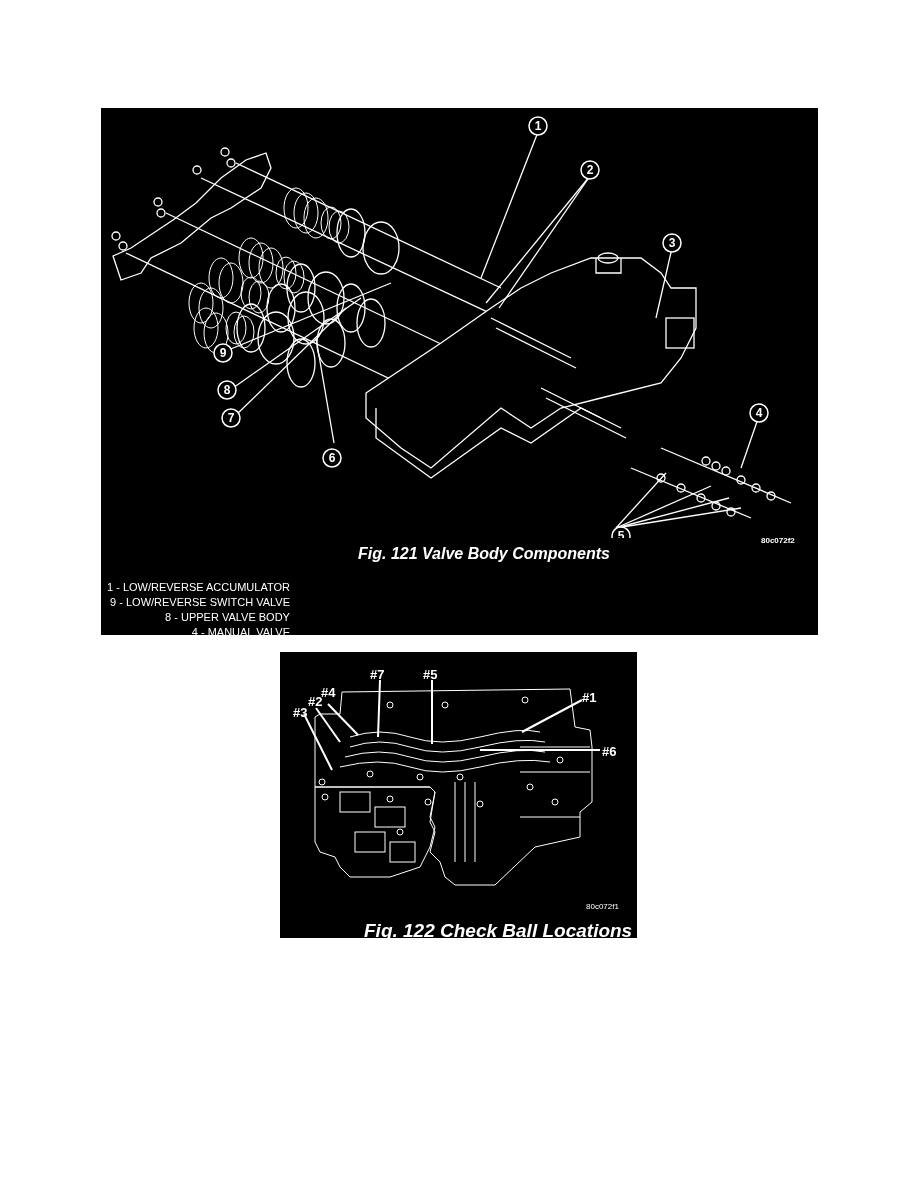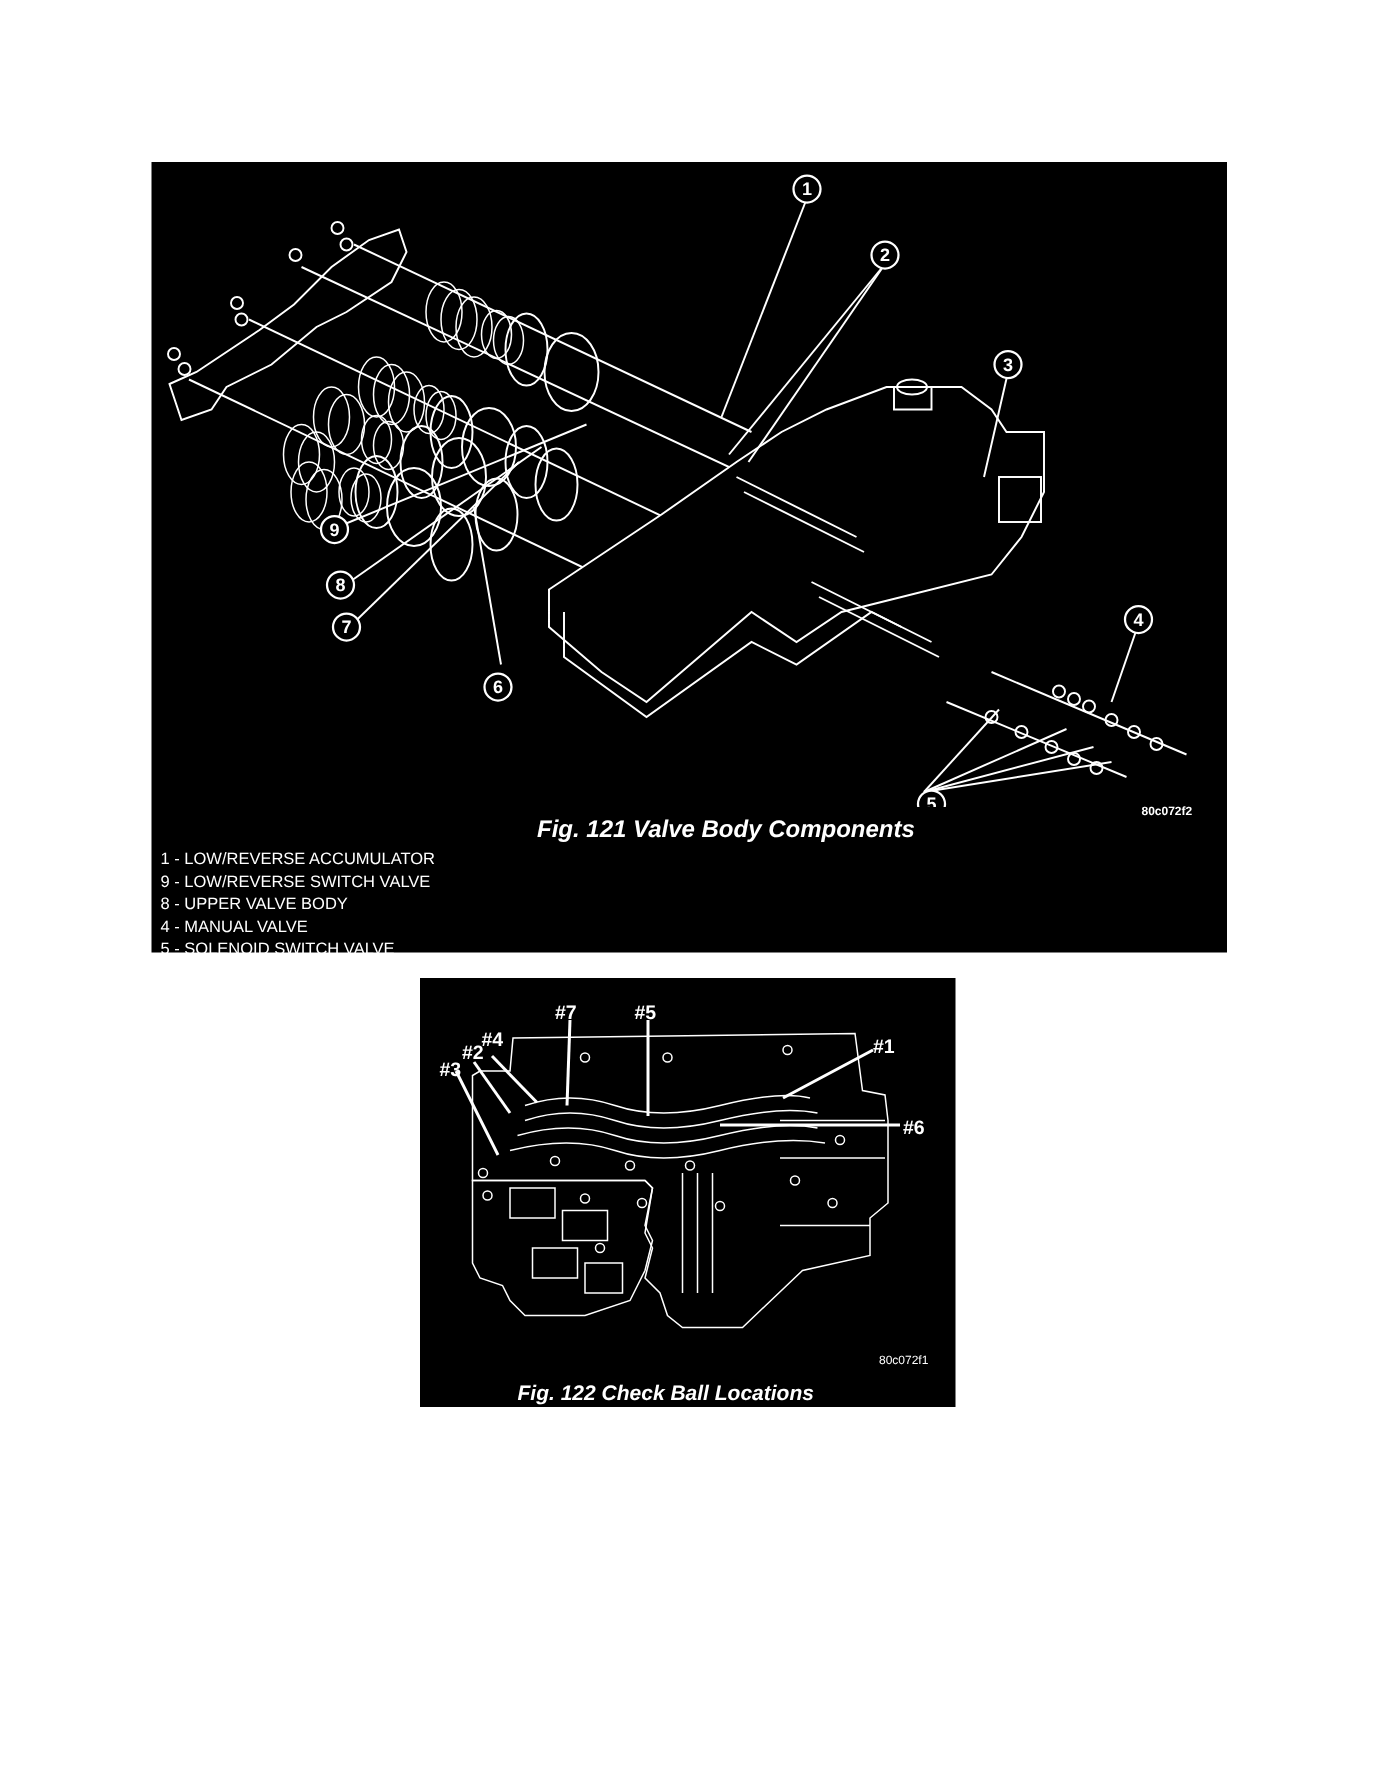--- a/index.html
+++ b/index.html
@@ -131,21 +131,21 @@
       <text x="658" y="309">4</text>
       <text x="520" y="432">5</text>
       <text x="231" y="354">6</text>
       <text x="130" y="314">7</text>
       <text x="126" y="286">8</text>
       <text x="122" y="249">9</text>
     </g>
   </svg>
   <div class="code" style="left:660px;top:428px;font-weight:bold;">80c072f2</div>
   <div class="caption" style="left:257px;top:409px;font-size:16px;margin-top:28px;">Fig. 121 Valve Body Components</div>
-  <div class="legend" style="left:6px;top:458px;">
+  <div class="legend" style="left:6px;top:472px;text-align:right;">
     <div>1 - LOW/REVERSE ACCUMULATOR</div>
     <div>9 - LOW/REVERSE SWITCH VALVE</div>
     <div>8 - UPPER VALVE BODY</div>
     <div>4 - MANUAL VALVE</div>
     <div>5 - SOLENOID SWITCH VALVE</div>
   </div>
 </div>
 
 <div id="fig122" class="fig">
   <svg class="art" width="357" height="260" viewBox="0 0 357 260">
@@ -195,14 +195,14 @@
       <text x="90" y="27">#7</text>
       <text x="143" y="27">#5</text>
       <text x="302" y="50">#1</text>
       <text x="322" y="104">#6</text>
       <text x="41" y="45">#4</text>
       <text x="28" y="54">#2</text>
       <text x="13" y="65">#3</text>
     </g>
   </svg>
   <div class="code" style="left:306px;top:250px;">80c072f1</div>
-  <div class="caption" style="left:65px;top:268px;font-size:14px;">Fig. 122 Check Ball Locations</div>
+  <div class="caption" style="left:84px;top:268px;font-size:19px;">Fig. 122 Check Ball Locations</div>
 </div>
 
 </body></html>

